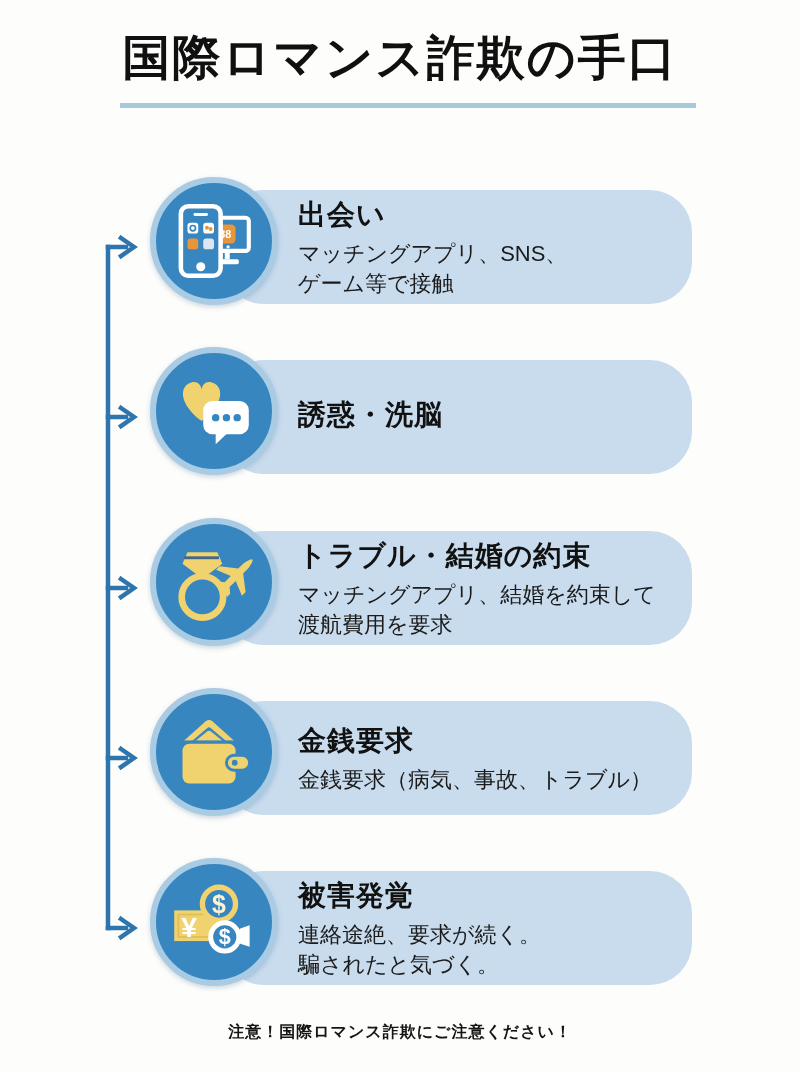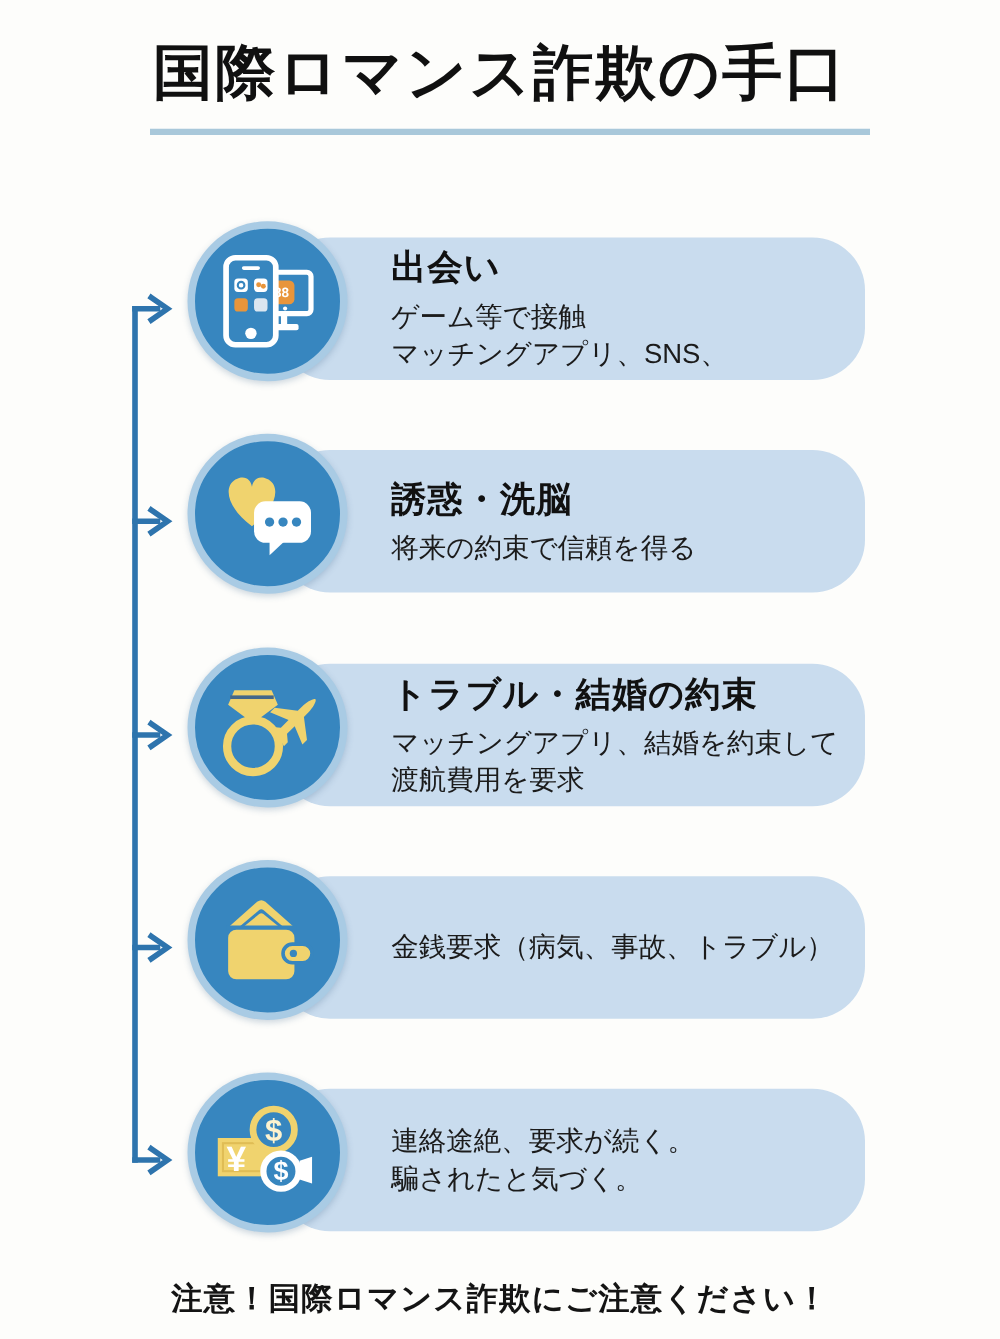--- a/index.html
+++ b/index.html
@@ -51,21 +51,21 @@
     left: 0; top: 0;
     width: 128px; height: 128px;
     border: 6px solid #a9cbe4;
     border-radius: 50%;
     background: #3786bf;
     box-shadow: 0 2px 5px rgba(60,100,140,0.25);
   }
   .circle svg { position: absolute; left: 0; top: 0; width: 100%; height: 100%; }
   .step-text {
     position: absolute;
-    left: 163px;
+    left: 148px;
     top: 50%;
     transform: translateY(-50%);
     width: 380px;
   }
   .step-title {
     font-size: 28px;
     font-weight: 800;
     color: #111;
     letter-spacing: 1px;
     margin-bottom: 5px;
@@ -73,21 +73,21 @@
   .step-desc {
     font-size: 22px;
     line-height: 30px;
     font-weight: 500;
     color: #1b1b1b;
   }
   .footer-note {
     position: absolute;
     top: 1022px; left: 0; width: 100%;
     text-align: center;
-    font-size: 25px;
+    font-size: 16px;
     font-weight: 700;
     letter-spacing: 1px;
     color: #141414;
   }
 </style>
 </head>
 <body>
 
 <div class="page-title">国際ロマンス詐欺の手口</div>
 <div class="title-underline"></div>
@@ -125,40 +125,39 @@
       <circle cx="44.5" cy="54.5" r="3.2" fill="none" stroke="#3786bf" stroke-width="2"></circle>
       <rect x="57" y="48" width="13" height="13" rx="3.5" fill="#fff"></rect>
       <circle cx="61.5" cy="54" r="2.4" fill="#e8953b"></circle>
       <circle cx="66" cy="55.5" r="2.4" fill="#e8953b"></circle>
       <rect x="38" y="67" width="13" height="13" rx="3.5" fill="#e8953b"></rect>
       <rect x="57" y="67" width="13" height="13" rx="3.5" fill="#dbe6f0"></rect>
     </svg>
   </div>
   <div class="step-text">
     <div class="step-title">出会い</div>
+    <div class="step-desc">マッチングアプリ、SNS、</div>
     <div class="step-desc">ゲーム等で接触</div>
-    <div class="step-desc">マッチングアプリ、SNS、</div>
   </div>
 </div>
 
 <div class="step" style="top:347px">
   <div class="pill"></div>
   <div class="circle">
     <svg viewBox="0 0 140 140">
       <path d="M55 82 C 33 66, 26 45, 39 37 C 48 32, 54 37, 55 44 C 56 37, 62 32, 71 37 C 84 45, 77 66, 55 82 Z" fill="#f0d36e"></path>
       <rect x="57" y="58" width="55" height="40" rx="11" fill="#fff"></rect>
       <polygon points="72,95 72,110 88,95" fill="#fff"></polygon>
       <circle cx="72" cy="78" r="4.5" fill="#3786bf"></circle>
       <circle cx="85" cy="78" r="4.5" fill="#3786bf"></circle>
       <circle cx="98" cy="78" r="4.5" fill="#3786bf"></circle>
     </svg>
   </div>
   <div class="step-text">
     <div class="step-title">誘惑・洗脳</div>
-    <div class="step-desc">将来の約束で信頼を得る</div>
   </div>
 </div>
 
 <div class="step" style="top:518px">
   <div class="pill"></div>
   <div class="circle">
     <svg viewBox="0 0 140 140">
       <circle cx="56" cy="88" r="25" fill="none" stroke="#f0d36e" stroke-width="8"></circle>
       <polygon points="38,34 74,34 80,48 56,66 32,48" fill="#f0d36e"></polygon>
       <rect x="34" y="39" width="42" height="3.5" fill="#44688a"></rect>
@@ -181,37 +180,39 @@
       <path d="M32 58 L60 33 Q64 30 68 33 L96 58 Z" fill="#f0d36e"></path>
       <path d="M42 58 L62 41 Q64 39.5 66 41 L86 58 Z" fill="#3786bf"></path>
       <path d="M46 58 L62 45 Q64 43.5 66 45 L82 58 Z" fill="#f0d36e"></path>
       <rect x="30" y="56" width="68" height="4.5" fill="#3786bf"></rect>
       <rect x="32" y="60" width="64" height="48" rx="8" fill="#f0d36e"></rect>
       <rect x="85" y="74" width="28" height="18" rx="9" fill="#f0d36e" stroke="#3786bf" stroke-width="3.5"></rect>
       <circle cx="95" cy="83" r="3.5" fill="#3786bf"></circle>
     </svg>
   </div>
   <div class="step-text">
+    <div class="step-title">金銭要求</div>
     <div class="step-desc">金銭要求（病気、事故、トラブル）</div>
   </div>
 </div>
 
 <div class="step" style="top:858px">
   <div class="pill"></div>
   <div class="circle">
     <svg viewBox="0 0 140 140">
       <rect x="22" y="56" width="62" height="37" fill="#f0d36e"></rect>
       <rect x="27" y="61" width="52" height="27" fill="none" stroke="#e0bd55" stroke-width="2"></rect>
       <text x="40" y="88" font-size="34" font-weight="bold" fill="#fff" text-anchor="middle">¥</text>
       <polygon points="101,78 113,74 113,100 101,96" fill="#fff"></polygon>
       <circle cx="76" cy="48" r="20" fill="#3786bf" stroke="#f0d36e" stroke-width="6.5"></circle>
       <text x="76" y="59" font-size="30" font-weight="bold" fill="#fdf3cf" text-anchor="middle">$</text>
       <circle cx="83" cy="88" r="17" fill="#3786bf" stroke="#fff" stroke-width="6"></circle>
       <text x="83" y="97" font-size="26" font-weight="bold" fill="#fff" text-anchor="middle">$</text>
     </svg>
   </div>
   <div class="step-text">
+    <div class="step-title">被害発覚</div>
     <div class="step-desc">連絡途絶、要求が続く。</div>
     <div class="step-desc">騙されたと気づく。</div>
   </div>
 </div>
 
 <div class="footer-note">注意！国際ロマンス詐欺にご注意ください！</div>
 
 </body></html>

